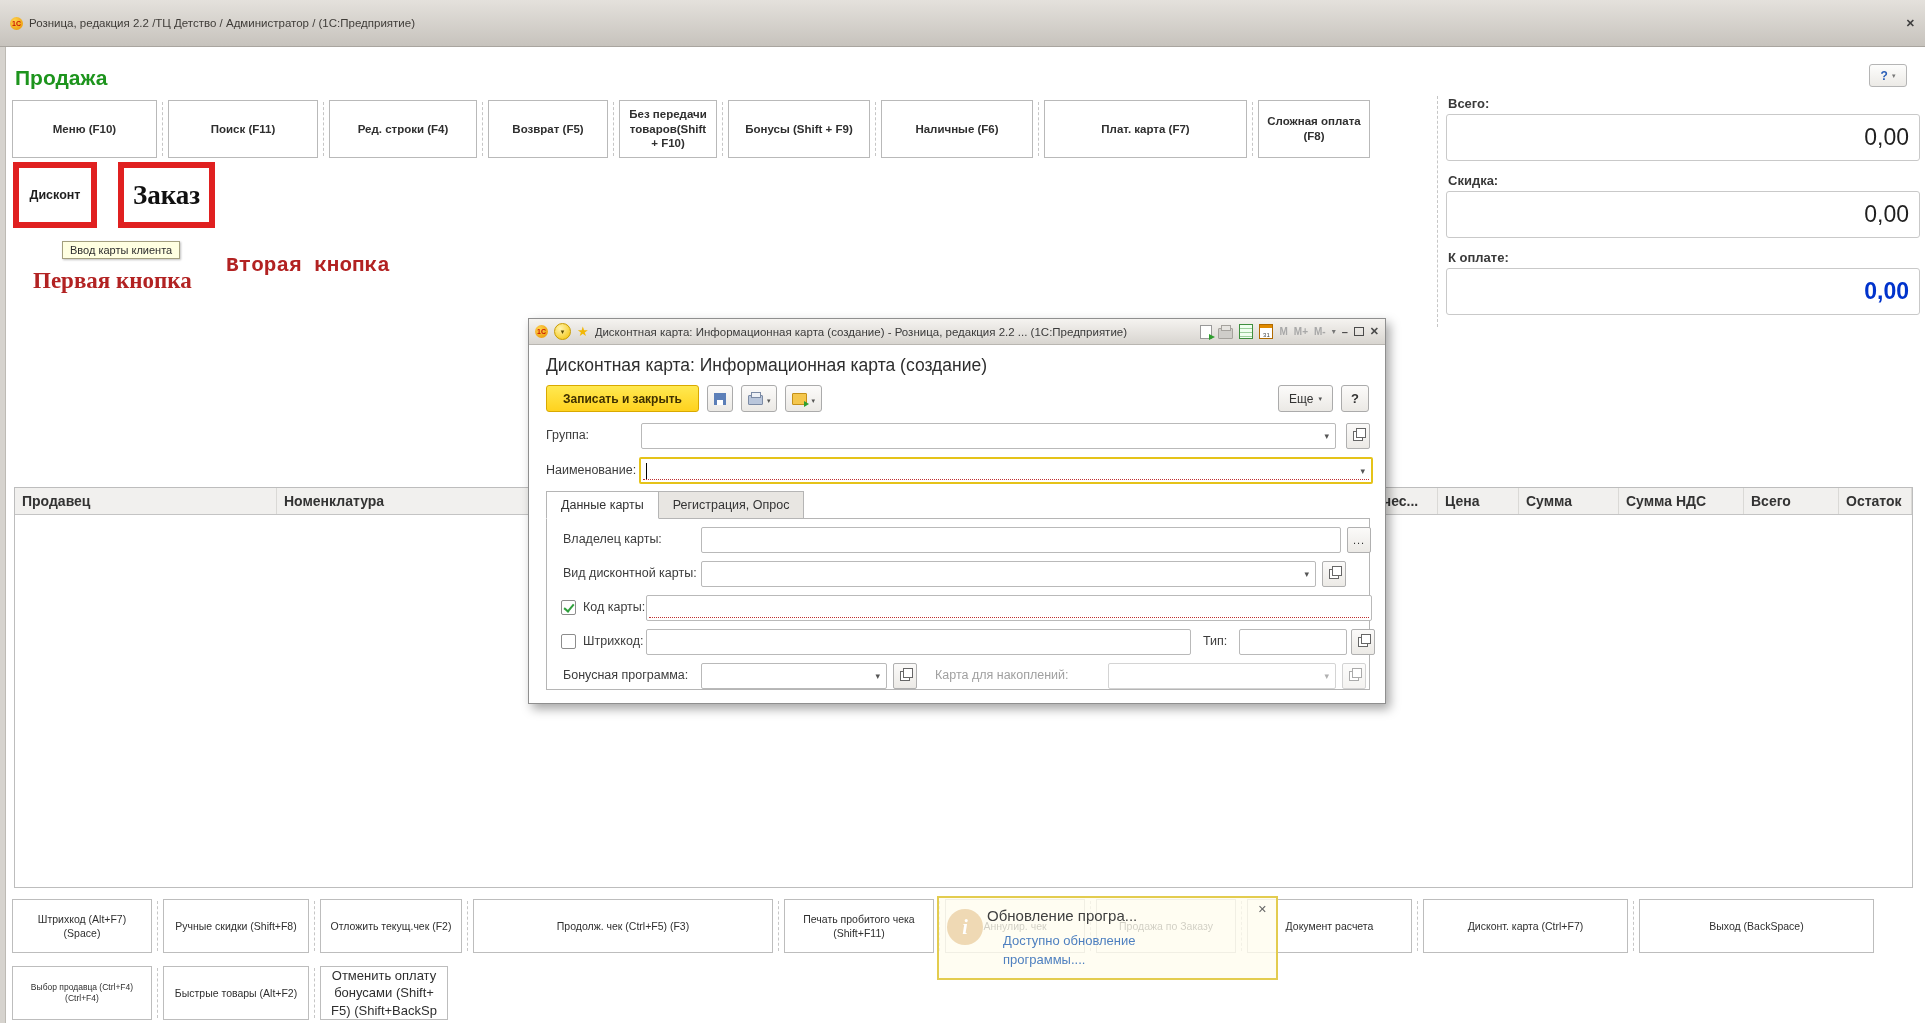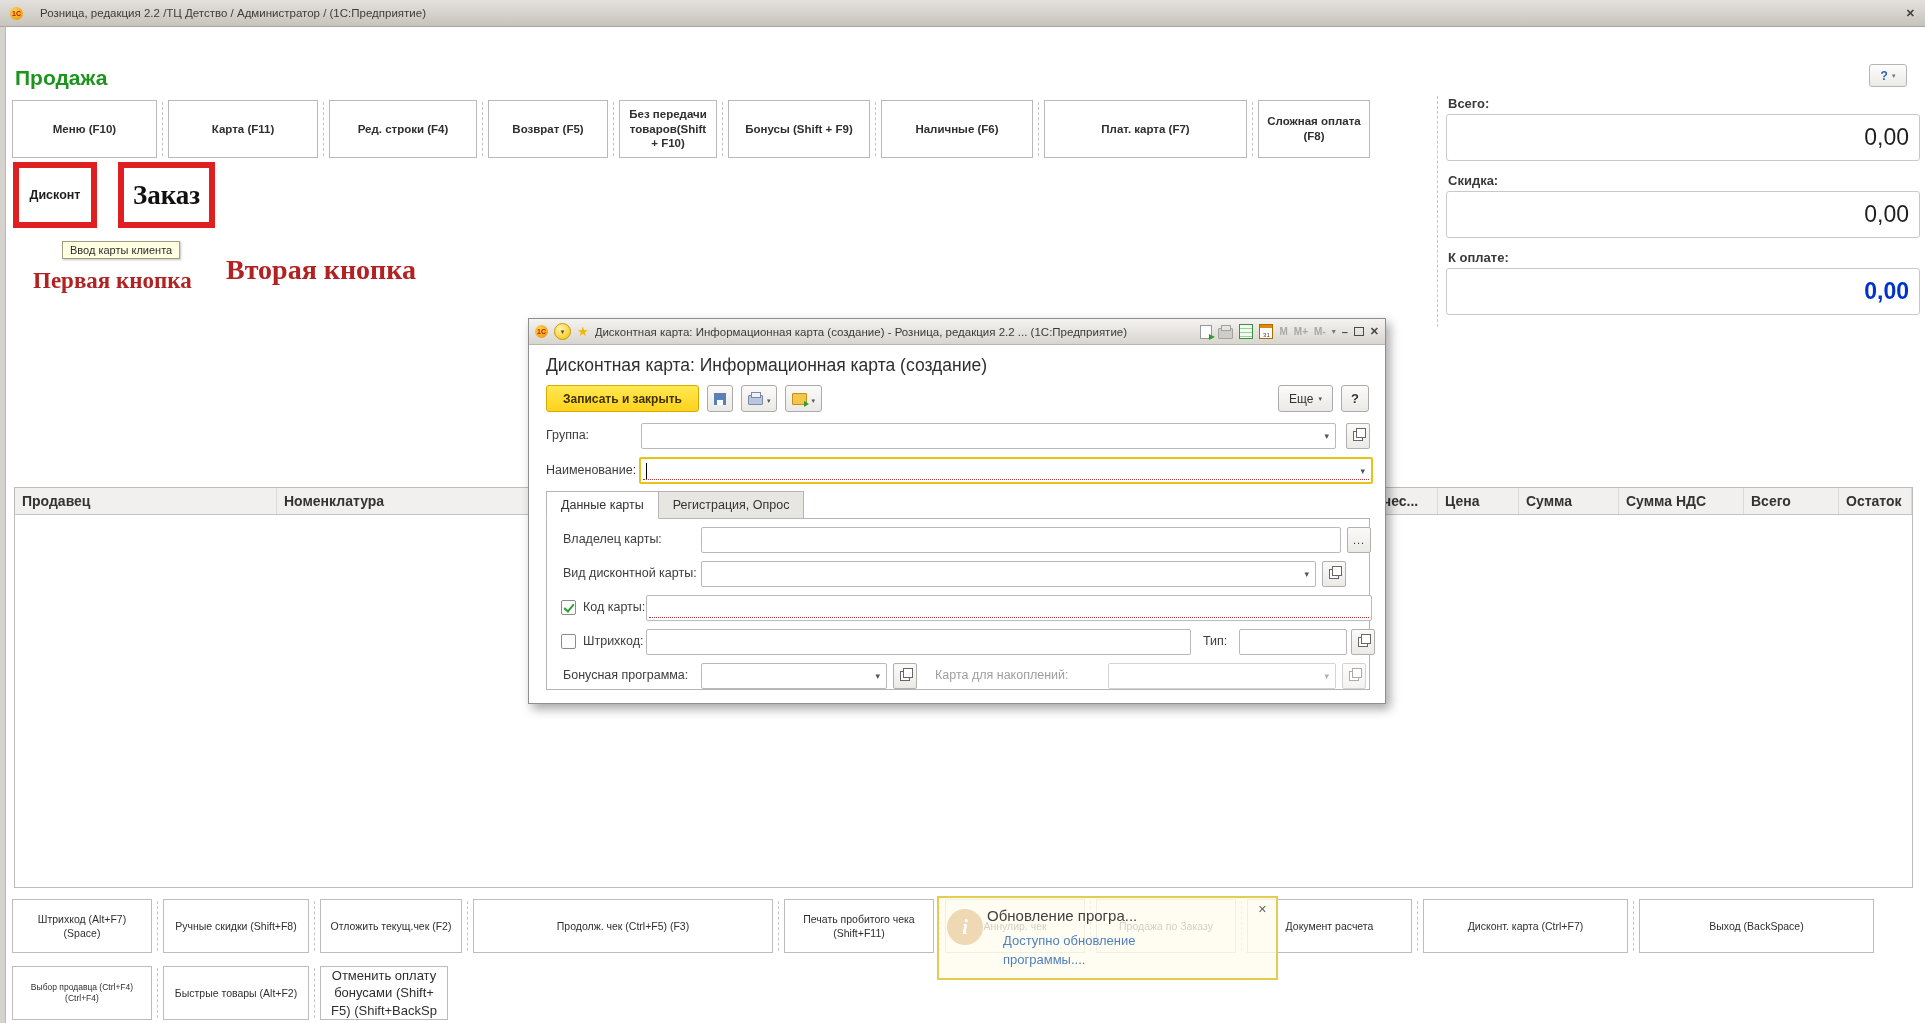--- a/index.html
+++ b/index.html
@@ -1,21 +1,21 @@
 <!DOCTYPE html>
 <html><head>
 <meta charset="utf-8">
 <style>
   html,body{margin:0;padding:0;background:#fff;}
   body{font-family:"Liberation Sans",sans-serif;}
   .screen{position:relative;width:1925px;height:1023px;background:#fff;overflow:hidden;}
   .edge-strip{position:absolute;left:0;top:18px;bottom:0;width:5px;background:#D6D3CE;border-right:1px solid #BDBab4;}
 
   
-  .titlebar{position:absolute;top:0;left:0;right:0;height:18px;background:linear-gradient(#E4E1DC,#C7C3BD);border-bottom:1px solid #A9A59F;display:flex;align-items:center;padding:4px 10px;gap:17px;}
+  .titlebar{position:absolute;top:0;left:0;right:0;height:18px;background:linear-gradient(#E4E1DC,#C7C3BD);border-bottom:1px solid #A9A59F;display:flex;align-items:center;padding:14px 10px;gap:6px;}
   .badge-1c{width:13px;height:13px;border-radius:50%;background:radial-gradient(circle at 35% 30%,#FFD24D,#E89200);color:#C81400;font-size:7px;font-weight:bold;display:flex;align-items:center;justify-content:center;flex:0 0 auto;}
   .titlebar .wtitle{font-size:11.5px;color:#3F3C38;}
   .titlebar .wclose{margin-left:auto;font-size:11px;font-weight:bold;color:#3E3E3E;cursor:default;}
 
   
   .page-title{position:absolute;left:15px;top:66px;font-size:21px;font-weight:bold;color:#1D941D;}
   .help-top{position:absolute;right:18px;top:64px;width:36px;height:21px;border:1px solid #B5B5B5;border-radius:3px;background:linear-gradient(#FDFDFC,#ECEAE6);display:flex;align-items:center;justify-content:center;gap:4px;font-size:12px;font-weight:bold;color:#2B5FB8;}
   .help-top::after{content:"▾";font-size:7px;color:#777;font-weight:normal;}
 
   
@@ -31,21 +31,21 @@
   .tfield{height:45px;border:1px solid #C9C9C9;border-radius:3px;background:#fff;display:flex;align-items:center;justify-content:flex-end;padding-right:10px;font-size:23px;color:#1F1F1F;}
   .tfield.pay{color:#0033CC;font-weight:bold;}
 
   
   .red-box{position:absolute;border:6px solid #E02020;background:#fff;display:flex;align-items:center;justify-content:center;box-sizing:border-box;}
   .rb-discount{left:13px;top:162px;width:84px;height:66px;font-size:12.5px;font-weight:bold;color:#1E1E1E;}
   .rb-order{left:118px;top:162px;width:97px;height:66px;font-family:"Liberation Serif",serif;font-size:27px;font-weight:bold;color:#101010;}
   .tooltip{position:absolute;left:62px;top:241px;background:#FFFFE1;border:1px solid #A39F7E;font-size:11px;color:#2E2E2E;padding:2px 7px;box-shadow:1px 1px 2px rgba(0,0,0,.25);white-space:nowrap;}
   .caption{position:absolute;font-family:"Liberation Serif",serif;font-weight:bold;color:#B22222;white-space:nowrap;}
   .cap1{left:33px;top:268px;font-size:23px;}
-  .cap2{left:226px;top:254px;font-size:28px;}
+  .cap2{left:226px;top:254px;font-size:21px;font-family:Liberation Mono, monospace;}
 
   
   .grid{position:absolute;left:14px;top:487px;width:1899px;height:401px;border:1px solid #BDBDBD;background:#fff;box-sizing:border-box;}
   .grid-header{display:grid;grid-template-columns:262px 1099px 62px 81px 100px 125px 95px auto;height:26px;background:#F1F0EE;border-bottom:1px solid #C4C4C4;}
   .gh{display:flex;align-items:center;padding:0 7px;font-size:14px;font-weight:bold;color:#333;border-right:1px solid #DAD9D6;overflow:hidden;white-space:nowrap;}
 
   
   .brow{position:absolute;left:12px;display:flex;align-items:stretch;}
   .brow1{top:899px;height:54px;}
   .brow2{top:966px;height:54px;}
@@ -134,21 +134,21 @@
   </div>
 
   <div class="page-title">Продажа</div>
   <div class="help-top">
     <span>?</span>
   </div>
 
   <div class="toolbar">
     <button class="tbtn w1">Меню (F10)</button>
     <div class="sep"></div>
-    <button class="tbtn w2">Карта (F11)</button>
+    <button class="tbtn w2">Поиск (F11)</button>
     <div class="sep"></div>
     <button class="tbtn w3">Ред. строки (F4)</button>
     <div class="sep"></div>
     <button class="tbtn w4">Возврат (F5)</button>
     <div class="sep"></div>
     <button class="tbtn w5">Без передачи товаров(Shift + F10)</button>
     <div class="sep"></div>
     <button class="tbtn w6">Бонусы (Shift + F9)</button>
     <div class="sep"></div>
     <button class="tbtn w7">Наличные (F6)</button>

